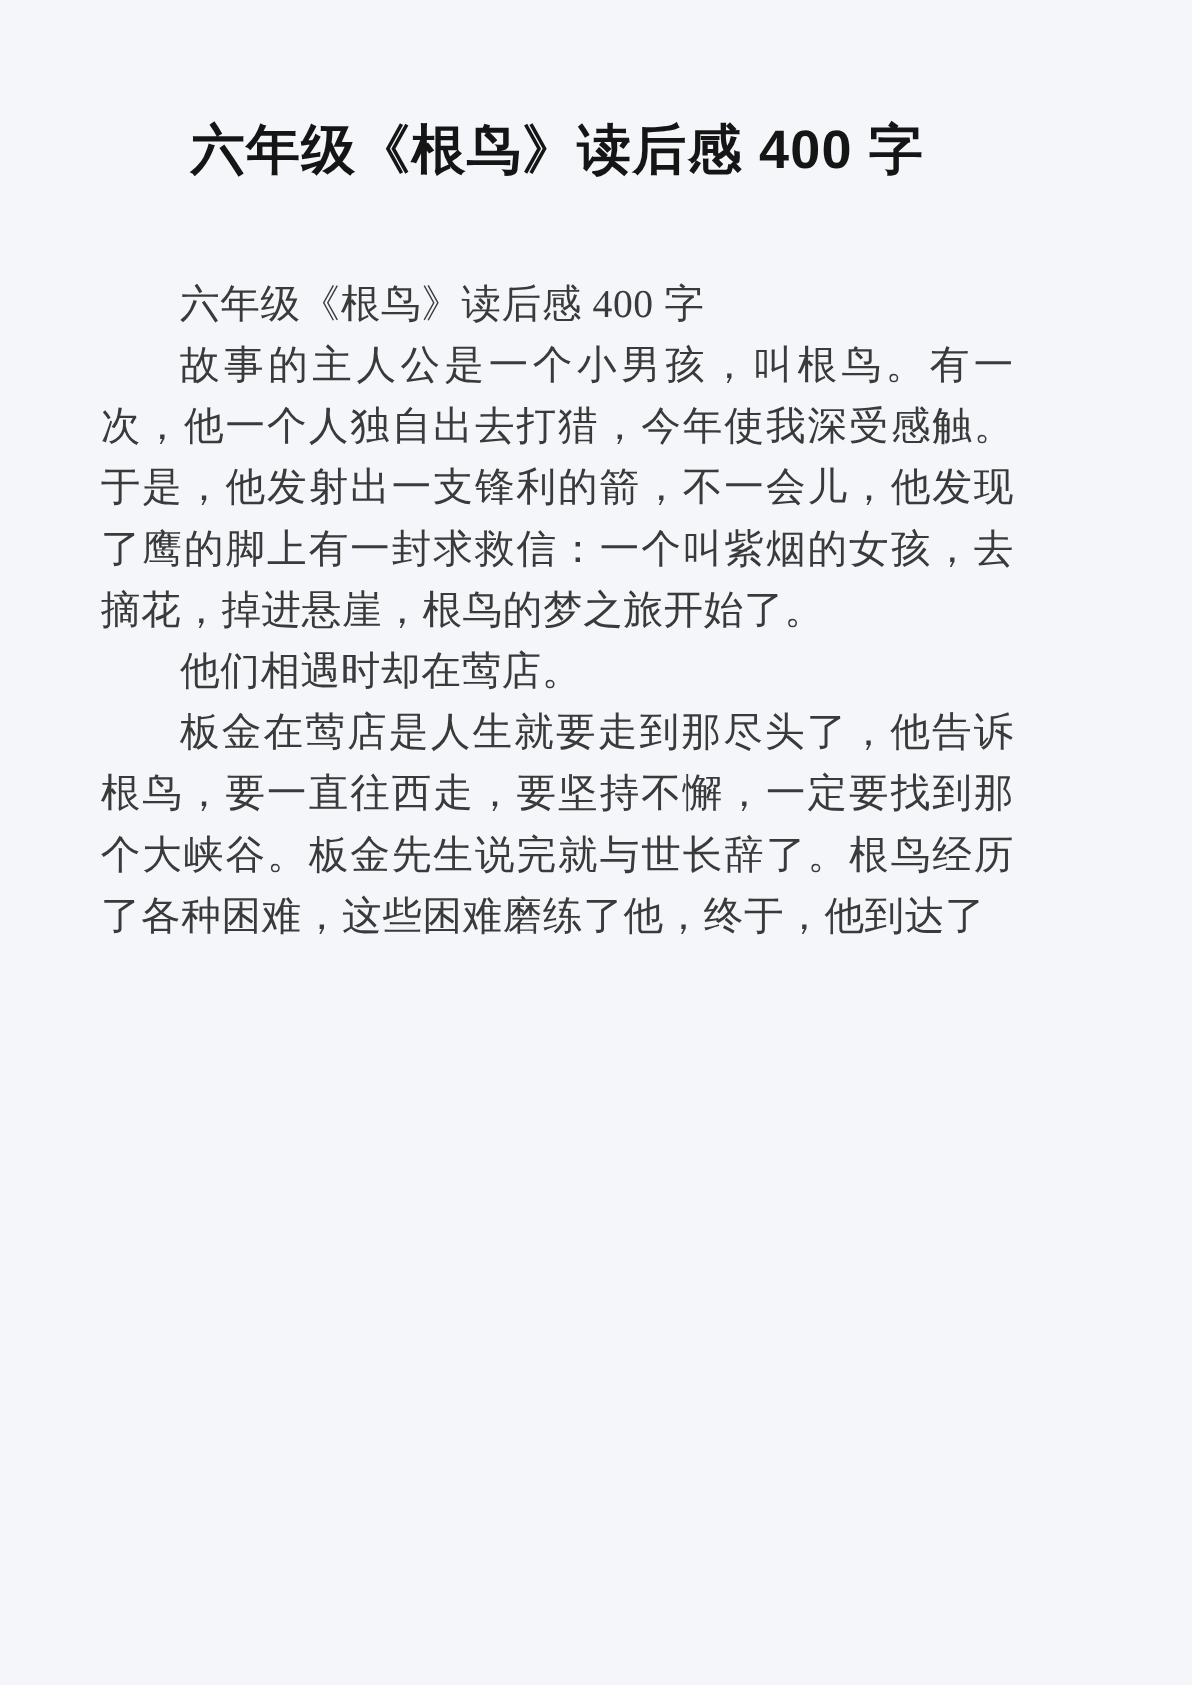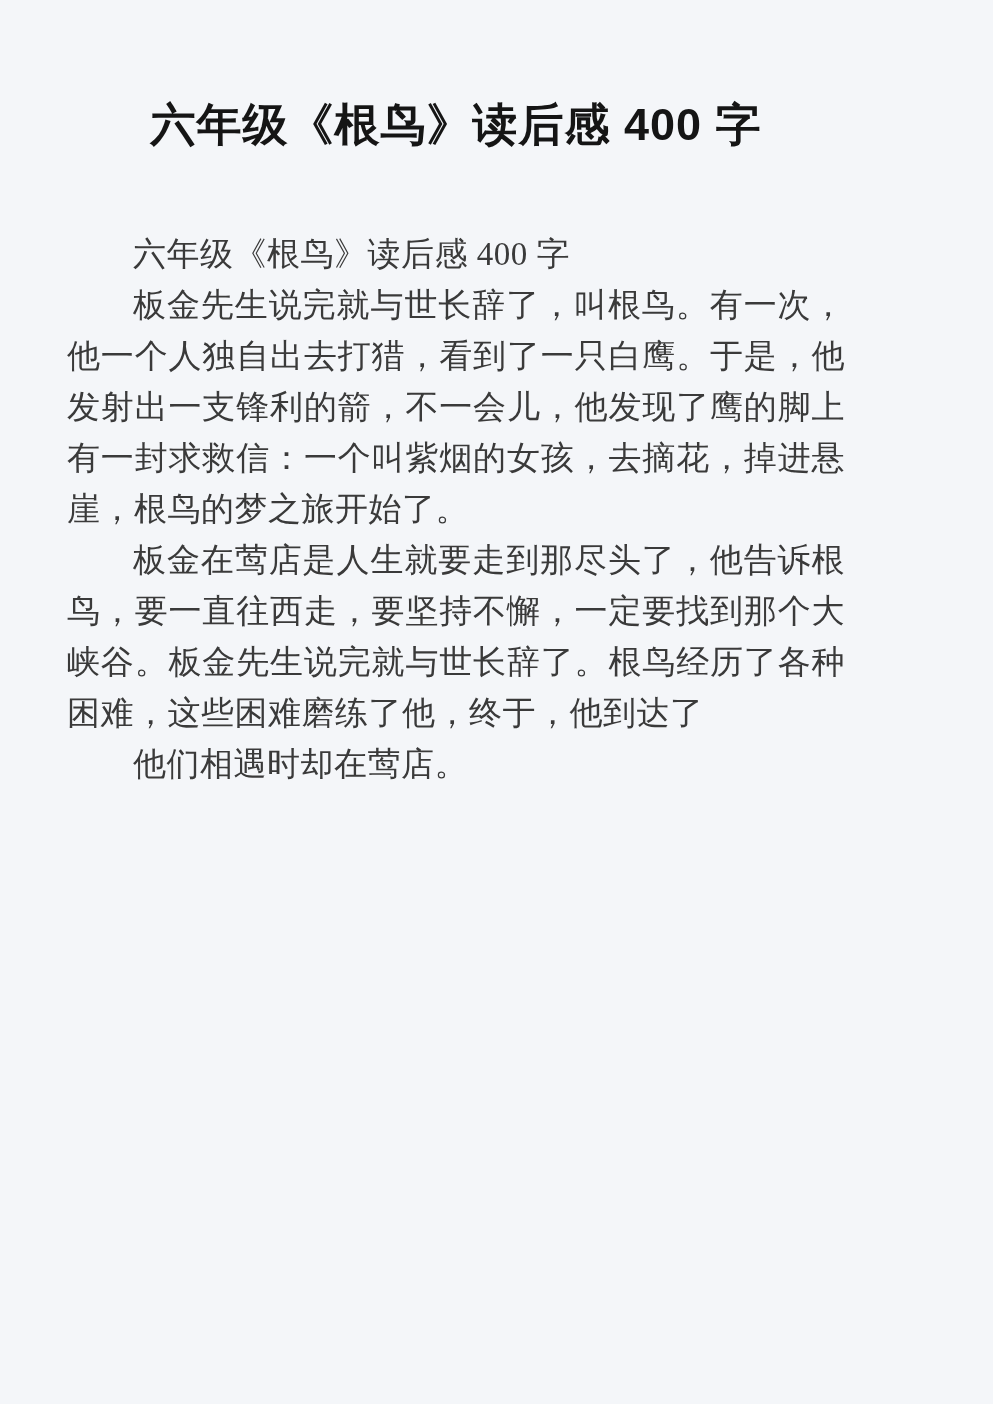--- a/index.html
+++ b/index.html
@@ -10,21 +10,21 @@
     width: 993px;
     height: 1404px;
     background: #f4f6f9;
     overflow: hidden;
     font-family: "Liberation Serif", "DejaVu Serif", serif;
   }
   .page {
     box-sizing: border-box;
     width: 993px;
     height: 1404px;
-    padding: 96px 148px 0 67px;
+    padding: 96px 148px 0 84px;
   }
   .doc-title {
     margin: 0 0 74px 0;
     text-align: center;
     font-family: "Liberation Sans", "DejaVu Sans", sans-serif;
     font-weight: 700;
     font-size: 45px;
     line-height: 1.3;
     color: #151515;
     letter-spacing: 1px;
@@ -40,17 +40,17 @@
   }
 </style>
 </head>
 <body>
 
 <div class="page">
   <h1 class="doc-title">六年级《根鸟》读后感 400 字</h1>
 
   <div class="doc-body">
     <p>六年级《根鸟》读后感 400 字</p>
-    <p>板金先生说完就与世长辞了，叫根鸟。有一次，他一个人独自出去打猎，看到了一只白鹰。于是，他发射出一支锋利的箭，不一会儿，他发现了鹰的脚上有一封求救信：一个叫紫烟的女孩，去摘花，掉进悬崖，根鸟的梦之旅开始了。</p>
+    <p>故事的主人公是一个小男孩，叫根鸟。有一次，他一个人独自出去打猎，今年使我深受感触。于是，他发射出一支锋利的箭，不一会儿，他发现了鹰的脚上有一封求救信：一个叫紫烟的女孩，去摘花，掉进悬崖，根鸟的梦之旅开始了。</p>
+    <p>他们相遇时却在莺店。</p>
     <p>板金在莺店是人生就要走到那尽头了，他告诉根鸟，要一直往西走，要坚持不懈，一定要找到那个大峡谷。板金先生说完就与世长辞了。根鸟经历了各种困难，这些困难磨练了他，终于，他到达了</p>
-    <p>他们相遇时却在莺店。</p>
   </div>
 </div>
 
 </body></html>

